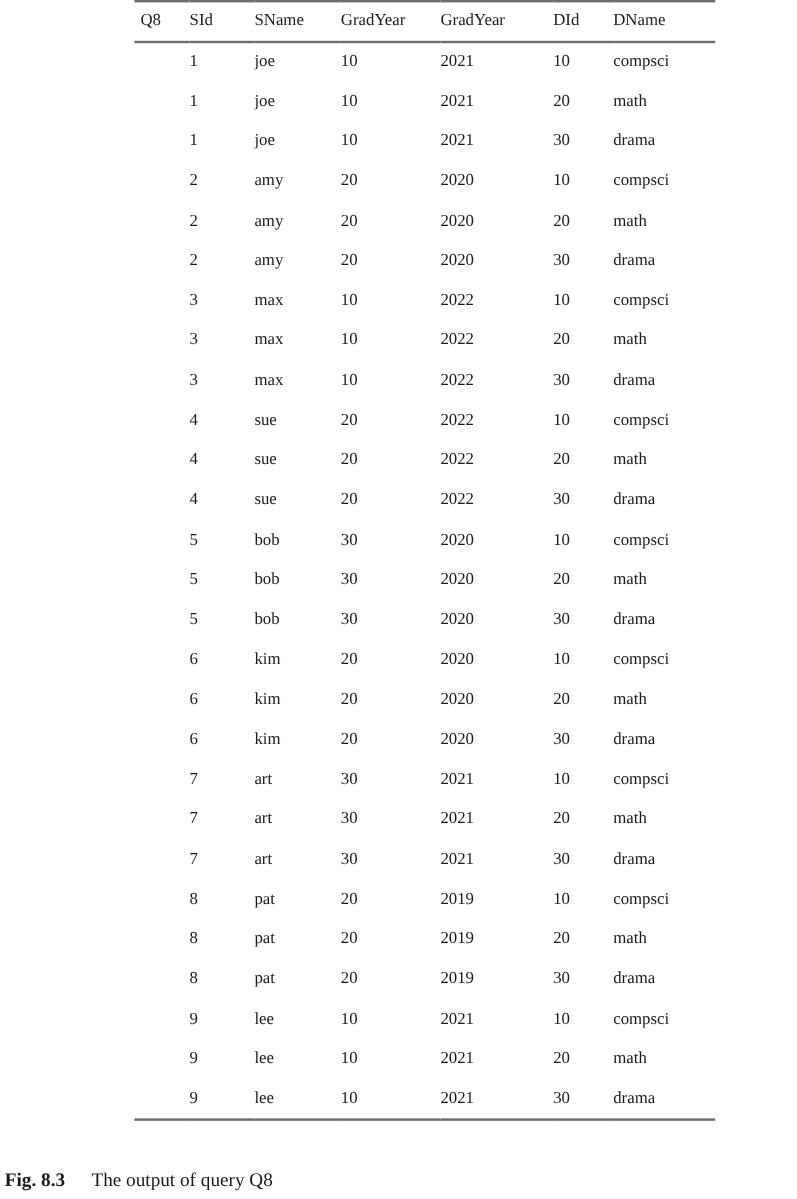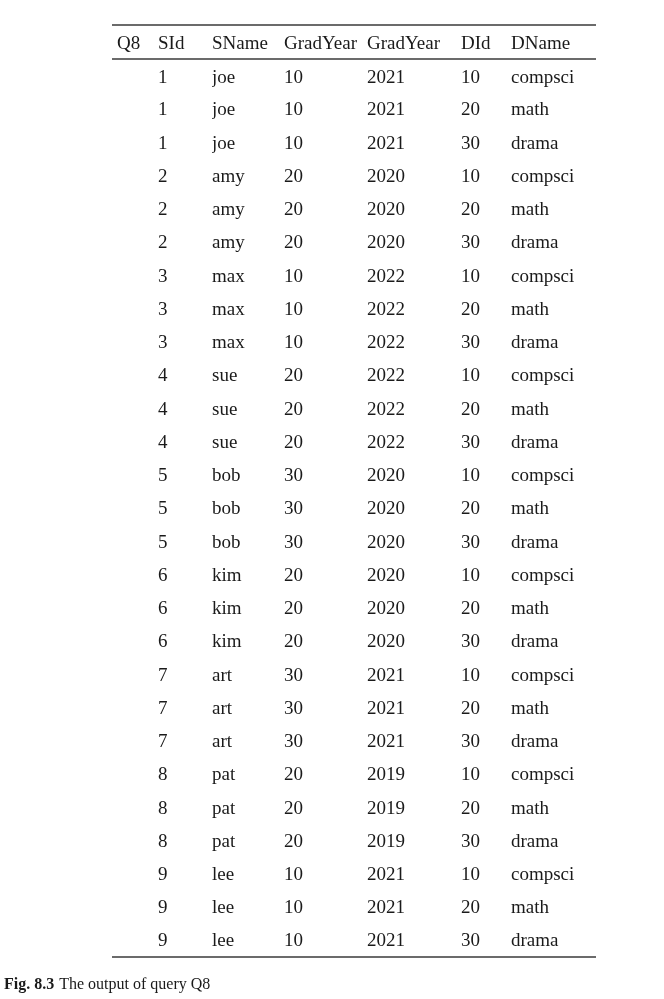--- a/index.html
+++ b/index.html
@@ -16,27 +16,27 @@
     overflow: hidden;
   }
   .page {
     position: relative;
     width: 664px;
     height: 999px;
   }
   table.qtable {
     position: absolute;
     left: 112px;
-    top: 24px;
+    top: 0;
     width: 484px;
     border-collapse: collapse;
     table-layout: fixed;
     border-top: 2px solid var(--rule, #6b6b6b);
     border-bottom: 2px solid var(--rule, #6b6b6b);
-    font-size: 19px;
+    font-size: 14px;
     line-height: 1;
     font-family: Liberation Serif, serif;
   }
   table.qtable th,
   table.qtable td {
     padding: 0;
     text-align: left;
     font-weight: normal;
     vertical-align: middle;
     white-space: nowrap;
@@ -57,21 +57,21 @@
   .caption {
     position: absolute;
     left: 4px;
     top: 974px;
     font-size: 16px;
     line-height: 20px;
     color: var(--text, #1a1a1a);
   }
   .caption .cap-label {
     font-weight: bold;
-    margin-right: 5px;
+    margin-right: 22px;
   }
 </style>
 </head>
 <body style="--background: #ffffff; --text: #1a1a1a; --rule: #6b6b6b;">
 
 <div class="page">
 
   <table class="qtable">
     <colgroup>
       <col style="width:46px">

